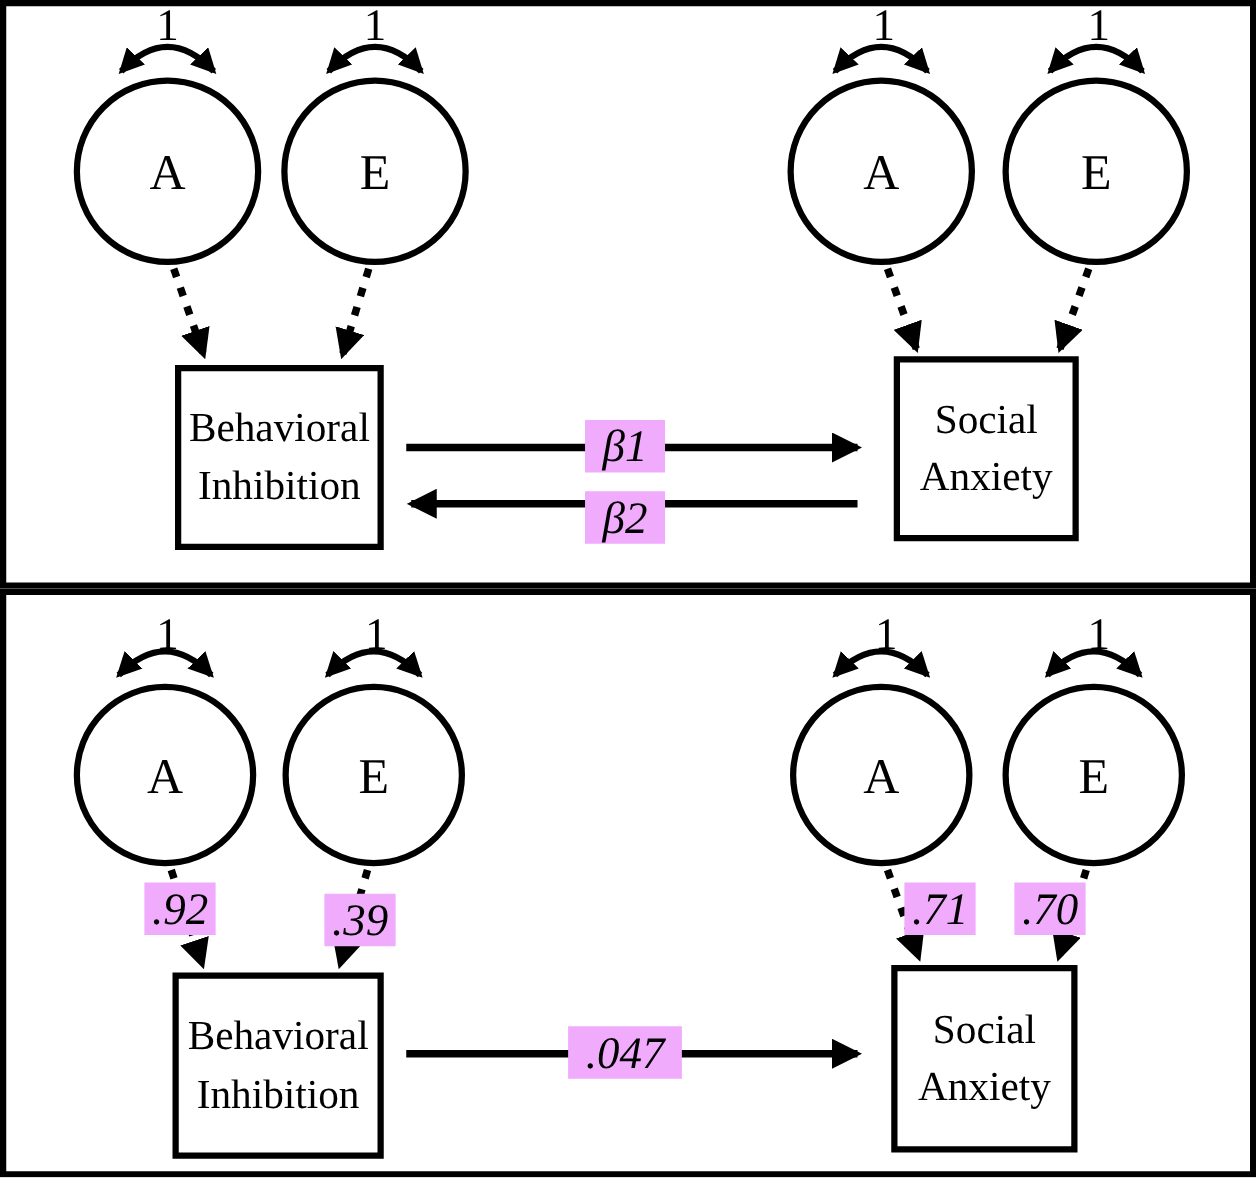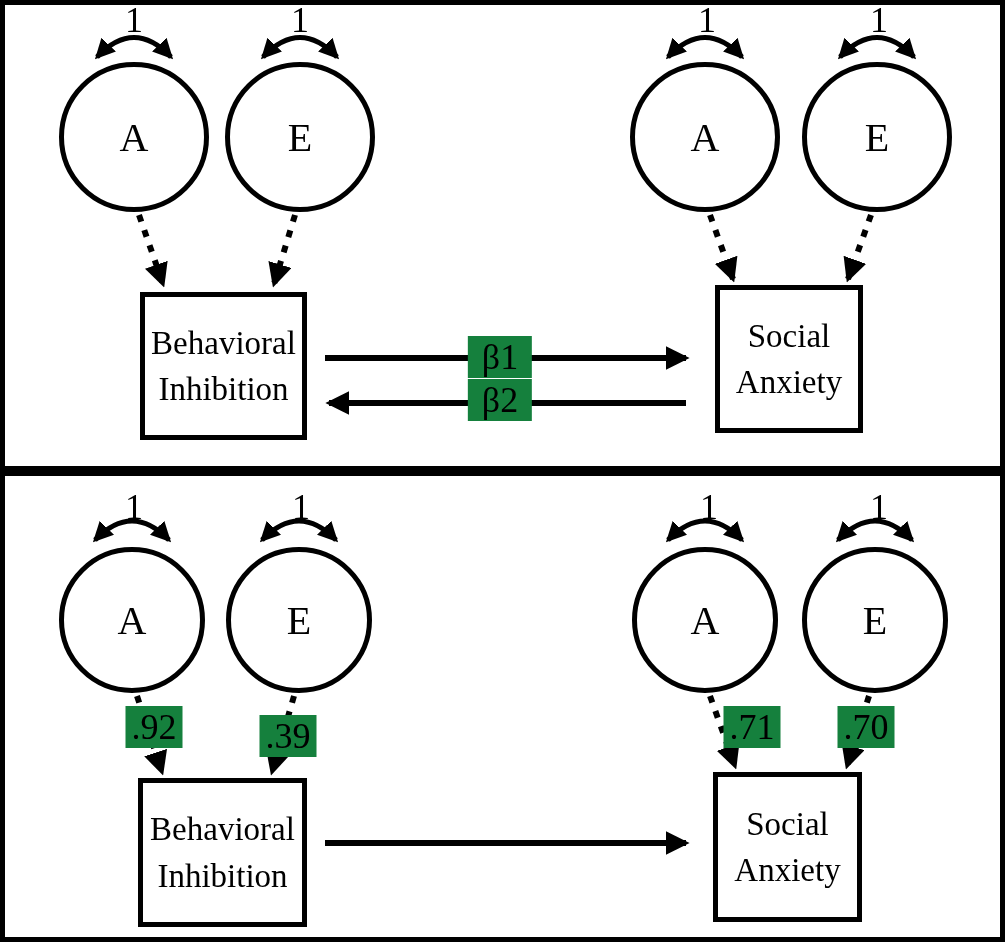--- a/index.html
+++ b/index.html
@@ -76,22 +76,23 @@
     z-index: 3;
   }
   .lbl {
     position: absolute;
     transform: translate(-50%, -50%);
     font-size: 36px;
     white-space: nowrap;
     z-index: 4;
   }
   .lbl.bg {
-    background: #15803d;
+    background: #f0abfc;
     padding: 0 14px;
+    font-style: italic;
   }
 </style>
 </head>
 <body>
 
 <div id="stage">
 
   <div class="panel" id="panel-top"></div>
   <div class="panel" id="panel-bottom"></div>
 
@@ -150,21 +151,21 @@
     <span>Social</span>
     <span>Anxiety</span>
   </div>
 
   <div class="lbl" style="left:134px; top:20px;">1</div>
   <div class="lbl" style="left:300px; top:20px;">1</div>
   <div class="lbl" style="left:707px; top:20px;">1</div>
   <div class="lbl" style="left:879px; top:20px;">1</div>
 
   <div class="lbl bg" style="left:500px; top:357px;">β1</div>
-  <div class="lbl bg" style="left:500px; top:400px;">β2</div>
+  <div class="lbl bg" style="left:500px; top:414px;">β2</div>
 
   <div class="circle sml" style="left:59px; top:547px;">
     <span>A</span>
   </div>
   <div class="circle sml" style="left:226px; top:547px;">
     <span>E</span>
   </div>
 
   <div class="circle sml" style="left:632px; top:547px;">
     <span>A</span>
@@ -180,19 +181,20 @@
   <div class="obsbox" style="left:713px; top:772px; width:149px; height:150px;">
     <span>Social</span>
     <span>Anxiety</span>
   </div>
 
   <div class="lbl" style="left:134px; top:507px;">1</div>
   <div class="lbl" style="left:301px; top:507px;">1</div>
   <div class="lbl" style="left:709px; top:507px;">1</div>
   <div class="lbl" style="left:879px; top:507px;">1</div>
 
-  <div class="lbl bg" style="left:154px; top:727px; padding:0 6px;">.92</div>
+  <div class="lbl bg" style="left:144px; top:727px; padding:0 6px;">.92</div>
   <div class="lbl bg" style="left:288px; top:736px; padding:0 6px;">.39</div>
   <div class="lbl bg" style="left:752px; top:727px; padding:0 6px;">.71</div>
-  <div class="lbl bg" style="left:866px; top:727px; padding:0 6px;">.70</div>
-
+  <div class="lbl bg" style="left:840px; top:727px; padding:0 6px;">.70</div>
+
+  <div class="lbl bg" style="left:500px; top:842px;">.047</div>
 
 </div>
 
 </body></html>

